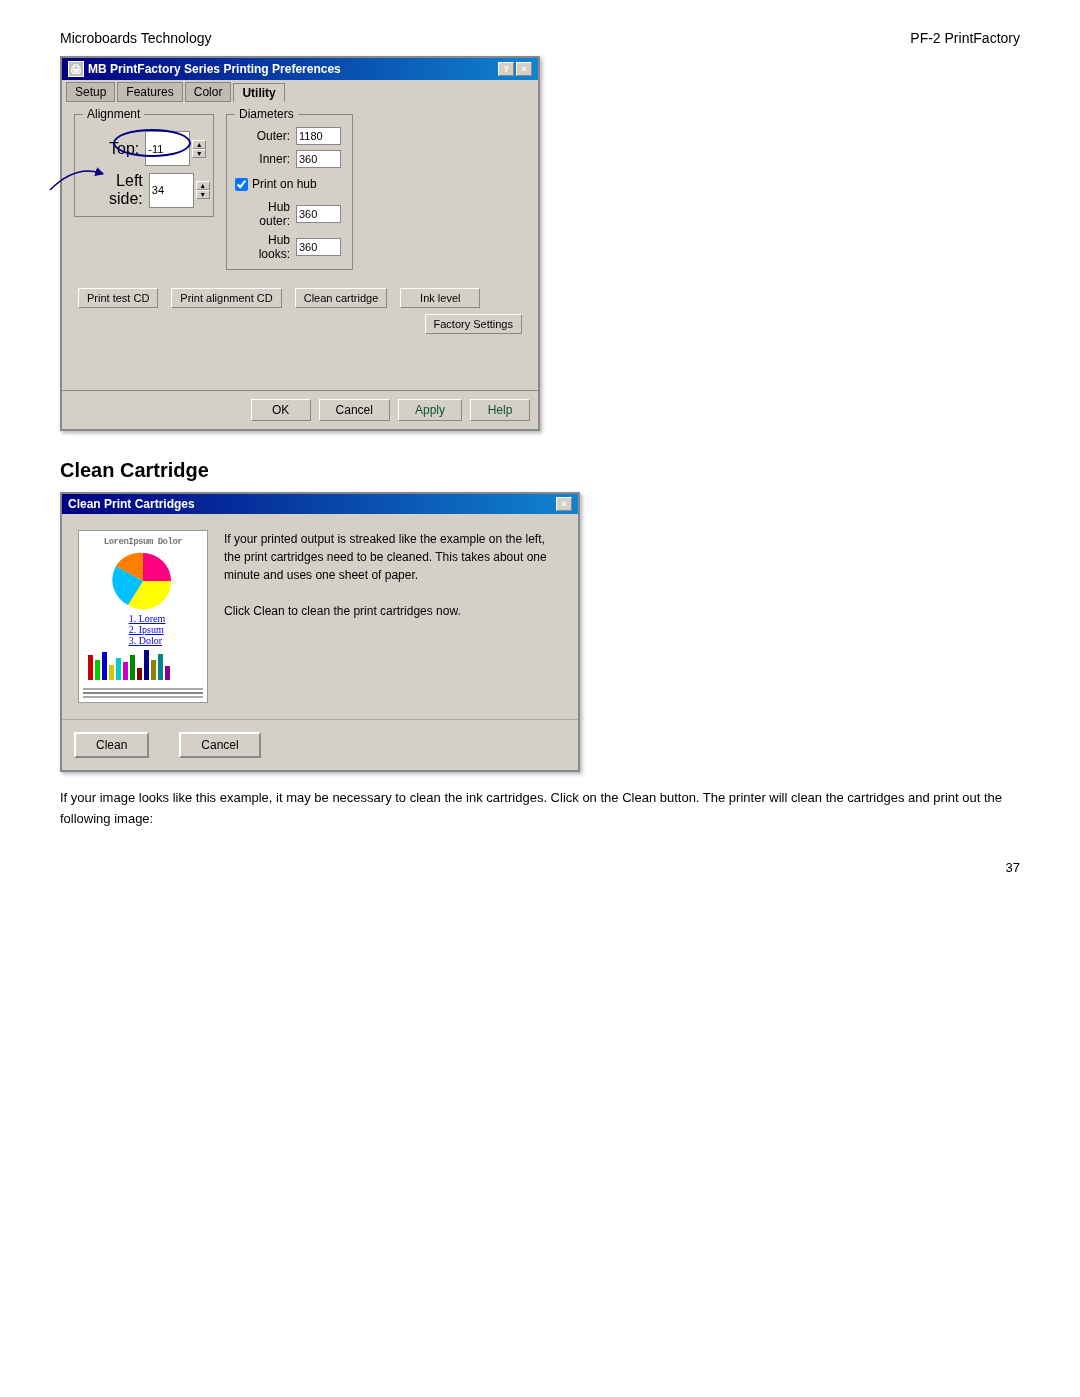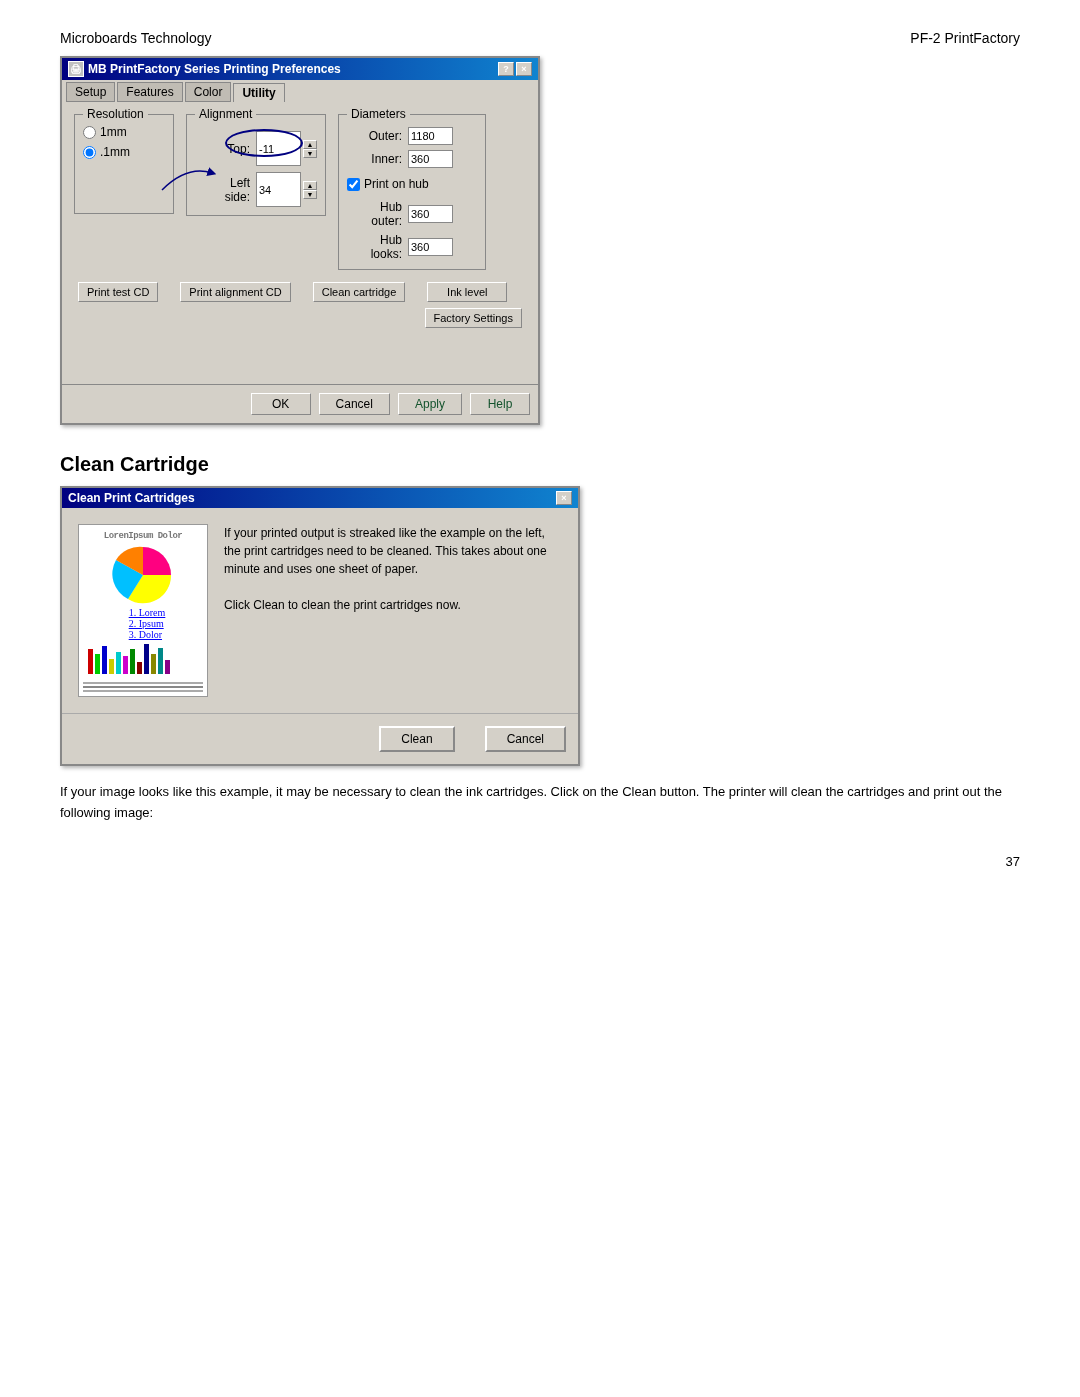--- a/index.html
+++ b/index.html
@@ -157,21 +157,21 @@
 
     .align-row {
       display: flex;
       align-items: center;
       gap: 6px;
     }
 
     .align-label {
       width: 50px;
       text-align: right;
-      font-size: 12px;
+      font-size: 16px;
       margin-left: 26px;
     }
 
     
     .diameter-grid {
       display: flex;
       flex-direction: column;
       gap: 5px;
       margin-top: 6px;
       font-size: 12px;
@@ -210,22 +210,22 @@
     
     .sections-row {
       display: flex;
       gap: 4px;
       align-items: flex-start;
     }
 
     
     .buttons-row {
       display: flex;
-      gap: 22px;
-      margin-top: 8px;
+      gap: 13px;
+      margin-top: 14px;
       padding: 0 8px;
       align-items: center;
     }
 
     .win-button {
       border: 1px solid;
       border-color: #fff #888 #888 #fff;
       background: #d4d0c8;
       padding: 3px 8px;
       font-size: 11px;
@@ -316,21 +316,21 @@
     }
 
     .clean-text-content {
       flex: 1;
       font-size: 12px;
       line-height: 1.5;
     }
 
     .clean-footer {
       display: flex;
-      justify-content: flex-end;
+      justify-content: flex-start;
       gap: 30px;
       padding: 12px;
       border-top: 1px solid #aaa;
     }
 
     .clean-btn {
       border: 2px solid;
       border-color: #fff #888 #888 #fff;
       background: #d4d0c8;
       padding: 4px 20px;
@@ -427,33 +427,20 @@
   <div class="tabs-row">
     <div class="tab-inactive">Setup</div>
     <div class="tab-inactive">Features</div>
     <div class="tab-inactive">Color</div>
     <div class="tab-active">Utility</div>
   </div>
 
   <div class="win-content">
     <div class="sections-row">
 
-      <div class="groupbox" style="width:100px; min-height:100px;">
-        <span class="groupbox-title">Resolution</span>
-        <div class="radio-group">
-          <div class="radio-item">
-            <input type="radio" name="resolution" style="">
-            <span>1mm</span>
-          </div>
-          <div class="radio-item">
-            <input type="radio" name="resolution" checked="" style="">
-            <span>.1mm</span>
-          </div>
-        </div>
-      </div>
 
       <div class="groupbox alignment-container" style="width:140px; min-height:100px;">
         <span class="groupbox-title">Alignment</span>
         <div class="alignment-grid">
           <div class="align-row">
             <span class="align-label">Top:</span>
             <div class="spin-control">
               <input class="spin-input" type="text" value="-11" style="">
               <div class="spin-btns">
                 <div class="spin-btn">▲</div>
@@ -478,21 +465,21 @@
         <svg style="position:absolute; top:30px; left:-30px; width:60px; height:50px; overflow:visible;">
           <defs>
             <marker id="arrowhead" markerWidth="6" markerHeight="6" refX="3" refY="3" orient="auto">
               <path d="M0,0 L6,3 L0,6 Z" fill="#000080"></path>
             </marker>
           </defs>
           <path d="M5,45 Q30,20 55,28" stroke="#000080" stroke-width="1.5" fill="none" marker-end="url(#arrowhead)"></path>
         </svg>
       </div>
 
-      <div class="groupbox" style="width:148px; min-height:100px;">
+      <div class="groupbox" style="width:127px; min-height:100px;">
         <span class="groupbox-title">Diameters</span>
         <div class="diameter-grid">
           <div class="diam-row">
             <span class="diam-label">Outer:</span>
             <input class="diam-input" type="text" value="1180" style="">
           </div>
           <div class="diam-row">
             <span class="diam-label">Inner:</span>
             <input class="diam-input" type="text" value="360" style="">
           </div>

